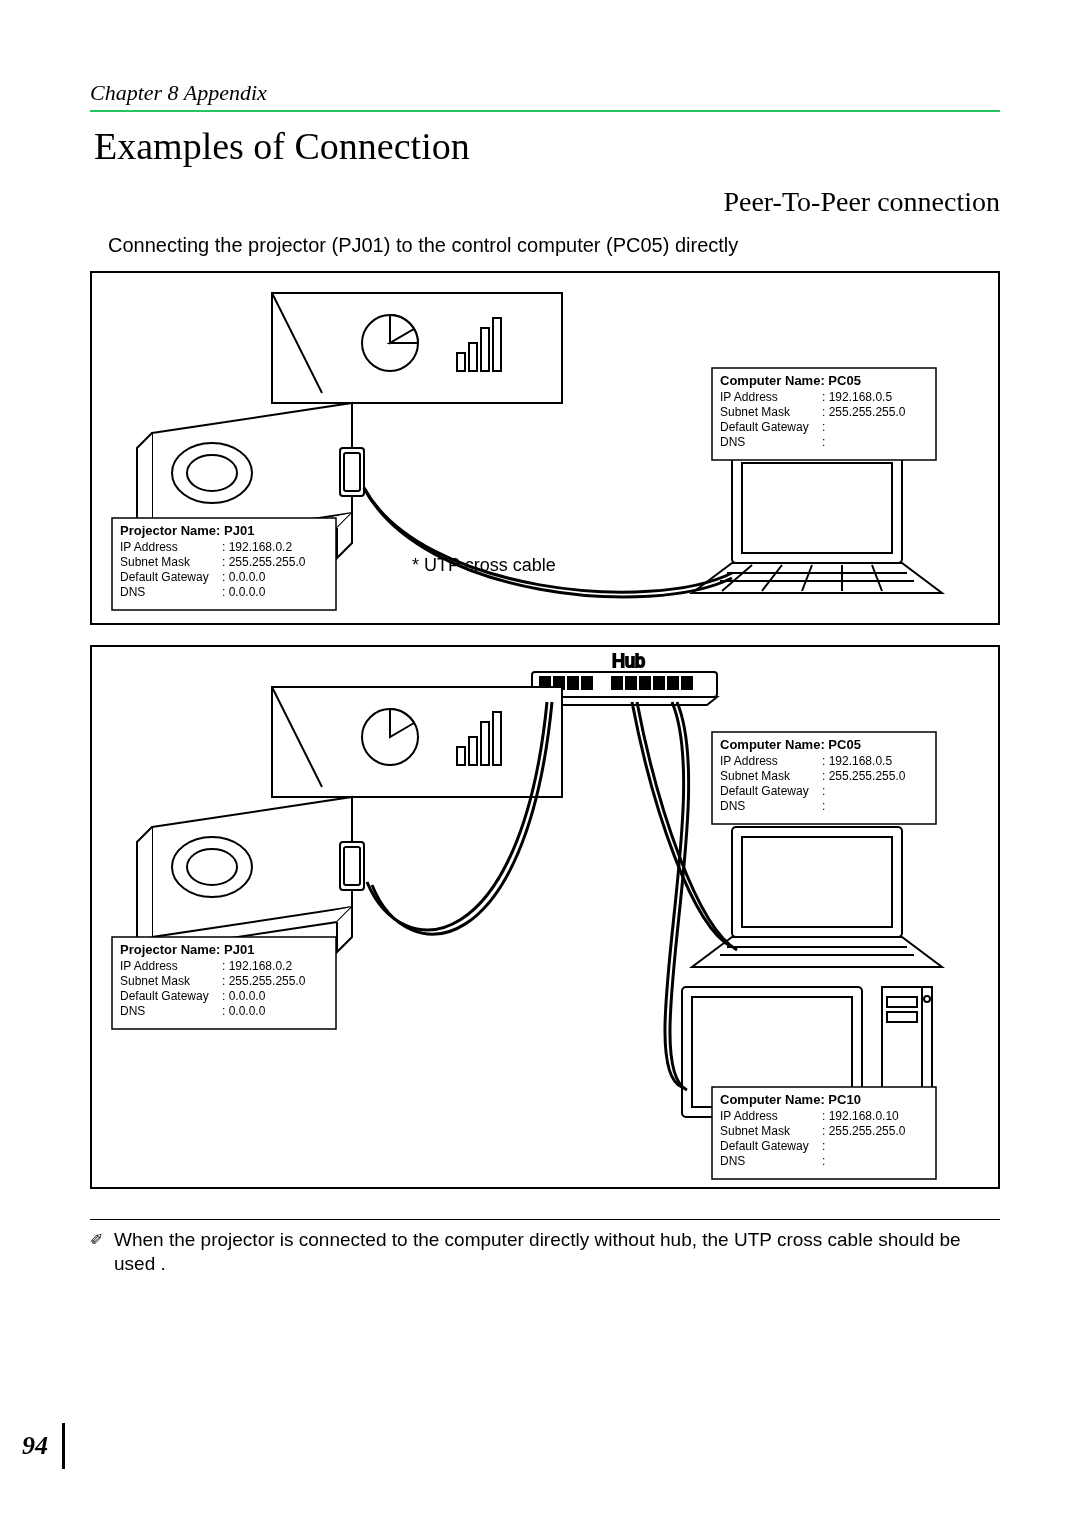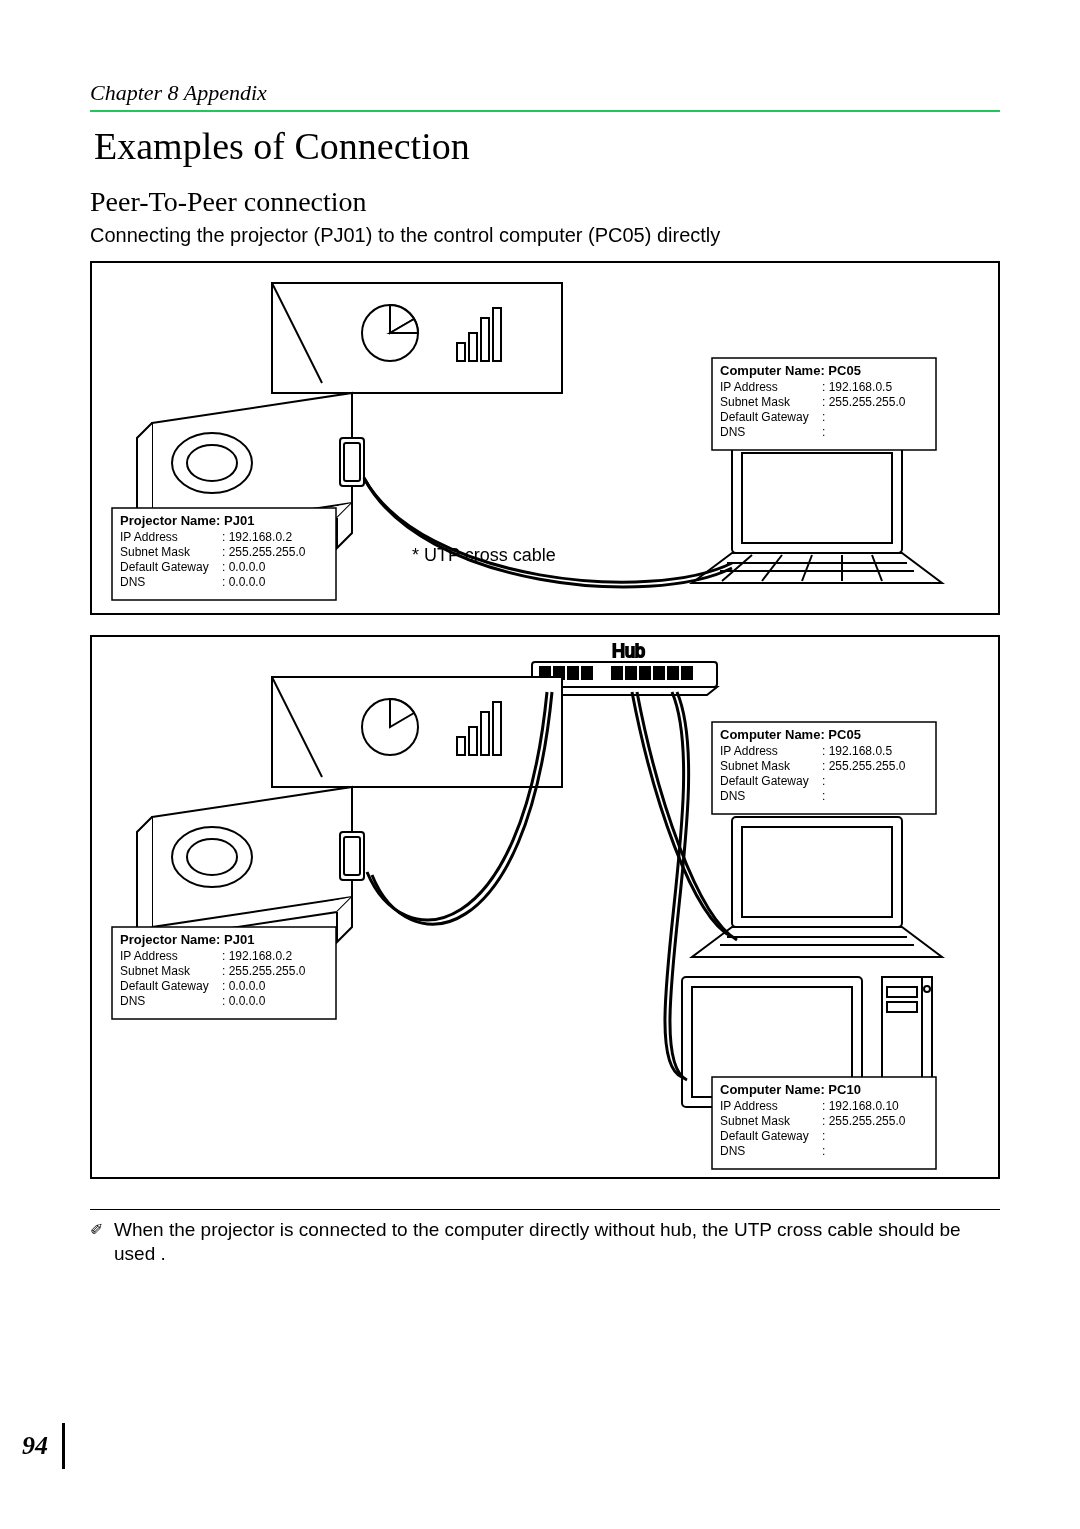--- a/index.html
+++ b/index.html
@@ -28,27 +28,28 @@
   }
   .main-title {
     font-size: 38px;
     font-weight: normal;
     margin: 12px 0 18px 4px;
     font-family: Georgia, serif;
   }
   .sub-title {
     font-size: 28px;
     font-weight: normal;
-    margin: 0 0 6px 0;
+    margin: 0 0 16px 0;
     font-family: Georgia, serif;
+    text-align: right;
   }
   .body-text {
     font-family: Arial, Helvetica, sans-serif;
     font-size: 20px;
-    margin: 0 0 14px 0;
+    margin: 0 0 14px 18px;
   }
   .diagram {
     border: 2px solid #000;
     background: #fff;
     margin-bottom: 20px;
     position: relative;
   }
   .diagram svg { display: block; }
 
   .infobox-title {

